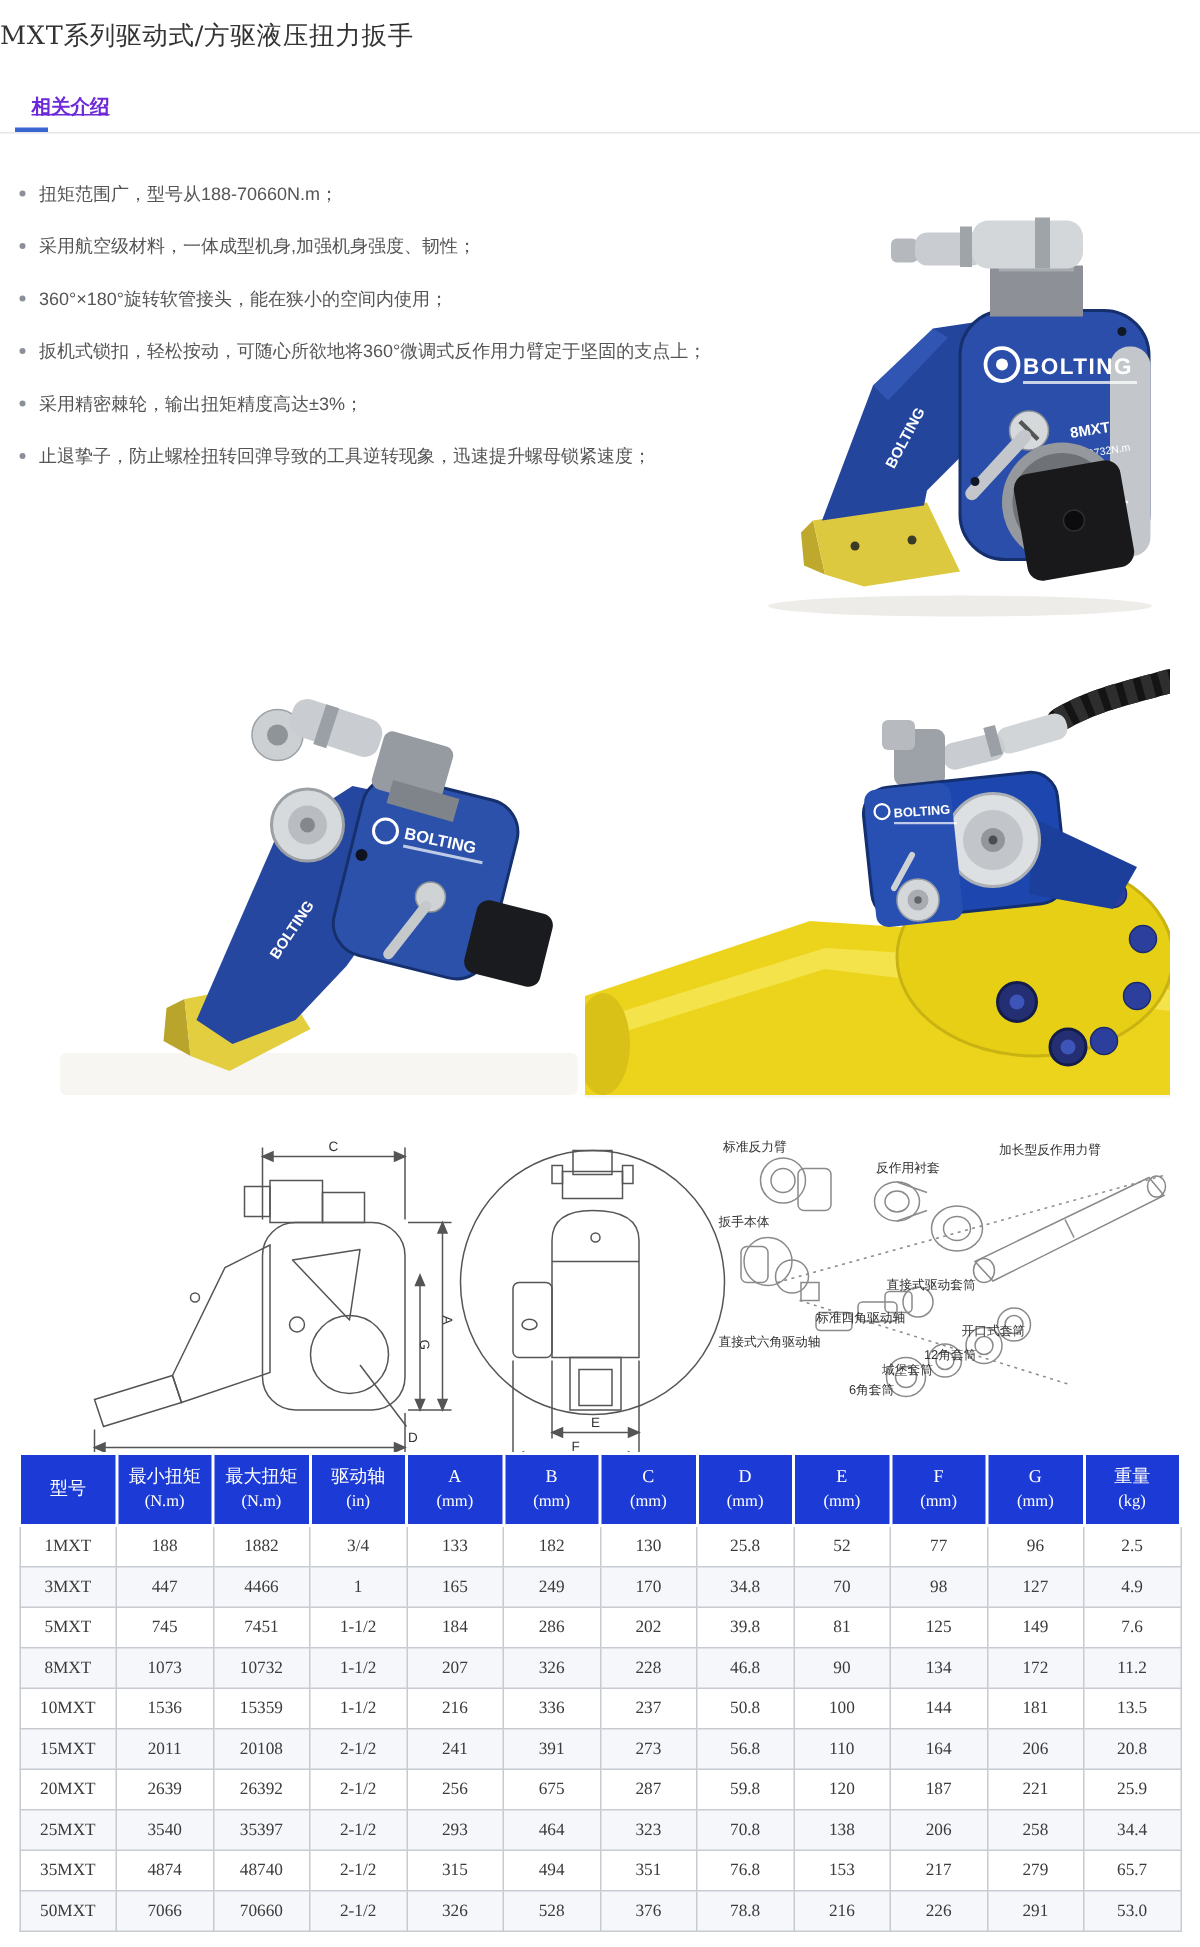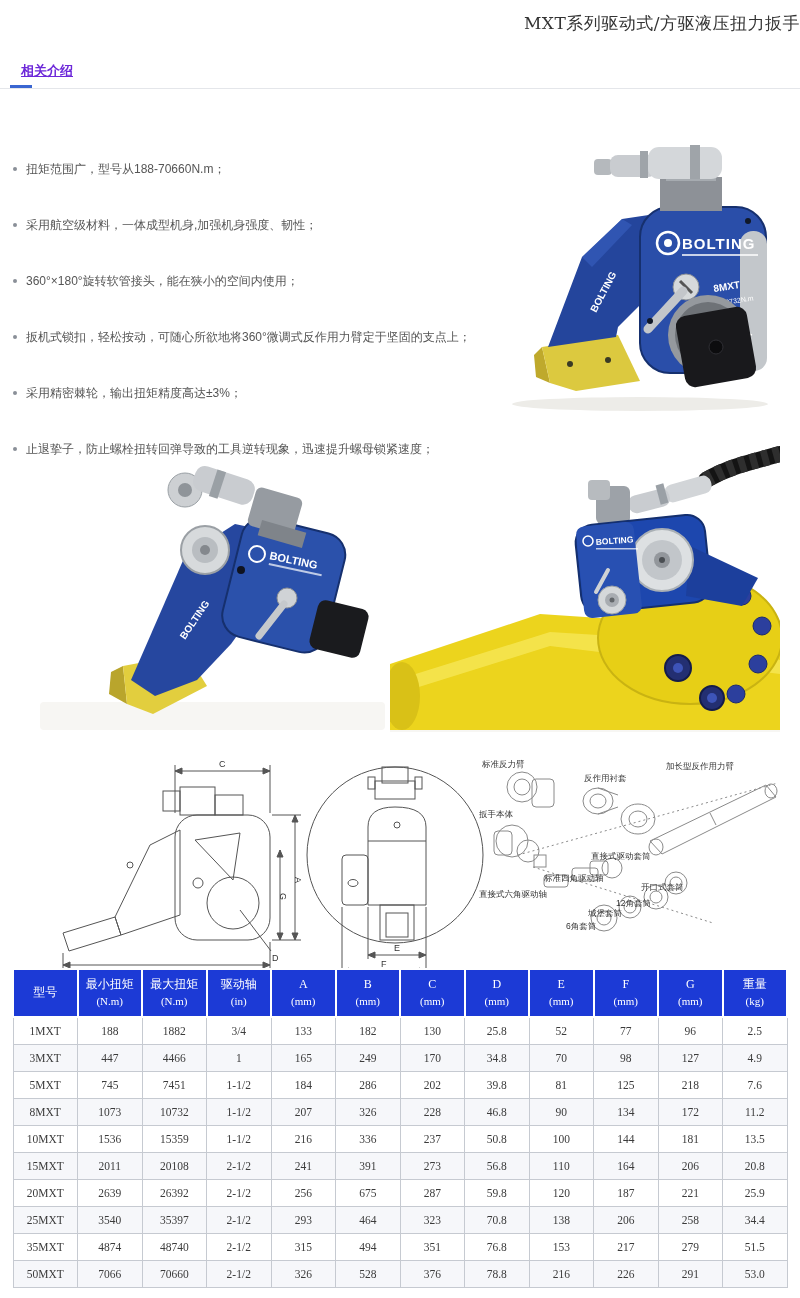--- a/index.html
+++ b/index.html
@@ -1,25 +1,25 @@
 <!DOCTYPE html>
 <html><head>
 <meta charset="utf-8">
 <style>
   html,body{margin:0;padding:0;background:#fff;}
   #page{position:relative;width:800px;height:1298px;background:#fff;overflow:hidden;
         font-family:"Liberation Sans",sans-serif;color:#333;}
-  .page-title{position:absolute;top:12px;left:0;width:100%;text-align:right;
+  .page-title{position:absolute;top:12px;left:0;width:100%;text-align:left;
         font-family:"DejaVu Serif",serif;font-size:17px;color:#333;letter-spacing:.5px;}
   .sec-head{position:absolute;top:62px;left:21px;font-size:13px;font-weight:bold;color:#6d28d9;text-decoration:underline;}
   .sec-tick{position:absolute;top:85px;left:10px;width:22px;height:3px;background:#3a66d1;}
   .sec-line{position:absolute;top:88px;left:0;width:800px;height:1px;background:#e4e6ea;}
   ul.features{position:absolute;top:121px;left:12px;width:478px;margin:0;padding:0;list-style:none;}
   ul.features li{position:relative;padding-left:14px;margin-bottom:19px;font-size:12px;
-        line-height:16px;color:#555;margin-top:40px;}
+        line-height:16px;color:#555;}
   ul.features li .dot{position:absolute;left:1px;top:6px;width:4px;height:4px;border-radius:50%;background:#8a8f98;}
   .photo,.drawing{position:absolute;}
   .photo1{left:490px;top:115px;width:290px;height:300px;}
   .photo2{left:35px;top:428px;width:355px;height:315px;}
   .photo3{left:390px;top:428px;width:390px;height:315px;}
   .draw1{left:55px;top:755px;width:250px;height:235px;}
   .draw2{left:300px;top:755px;width:190px;height:235px;}
   .draw3{left:478px;top:755px;width:322px;height:235px;}
   table.spec{position:absolute;left:12px;top:968px;width:776px;border-collapse:collapse;
         table-layout:fixed;font-family:"Liberation Serif",serif;}
@@ -377,21 +377,21 @@
           <td>5MXT</td>
           <td>745</td>
           <td>7451</td>
           <td>1-1/2</td>
           <td>184</td>
           <td>286</td>
           <td>202</td>
           <td>39.8</td>
           <td>81</td>
           <td>125</td>
-          <td>218</td>
+          <td>149</td>
           <td>7.6</td>
         </tr>
         <tr>
           <td>8MXT</td>
           <td>1073</td>
           <td>10732</td>
           <td>1-1/2</td>
           <td>207</td>
           <td>326</td>
           <td>228</td>
@@ -462,21 +462,21 @@
           <td>4874</td>
           <td>48740</td>
           <td>2-1/2</td>
           <td>315</td>
           <td>494</td>
           <td>351</td>
           <td>76.8</td>
           <td>153</td>
           <td>217</td>
           <td>279</td>
-          <td>51.5</td>
+          <td>65.7</td>
         </tr>
         <tr>
           <td>50MXT</td>
           <td>7066</td>
           <td>70660</td>
           <td>2-1/2</td>
           <td>326</td>
           <td>528</td>
           <td>376</td>
           <td>78.8</td>

